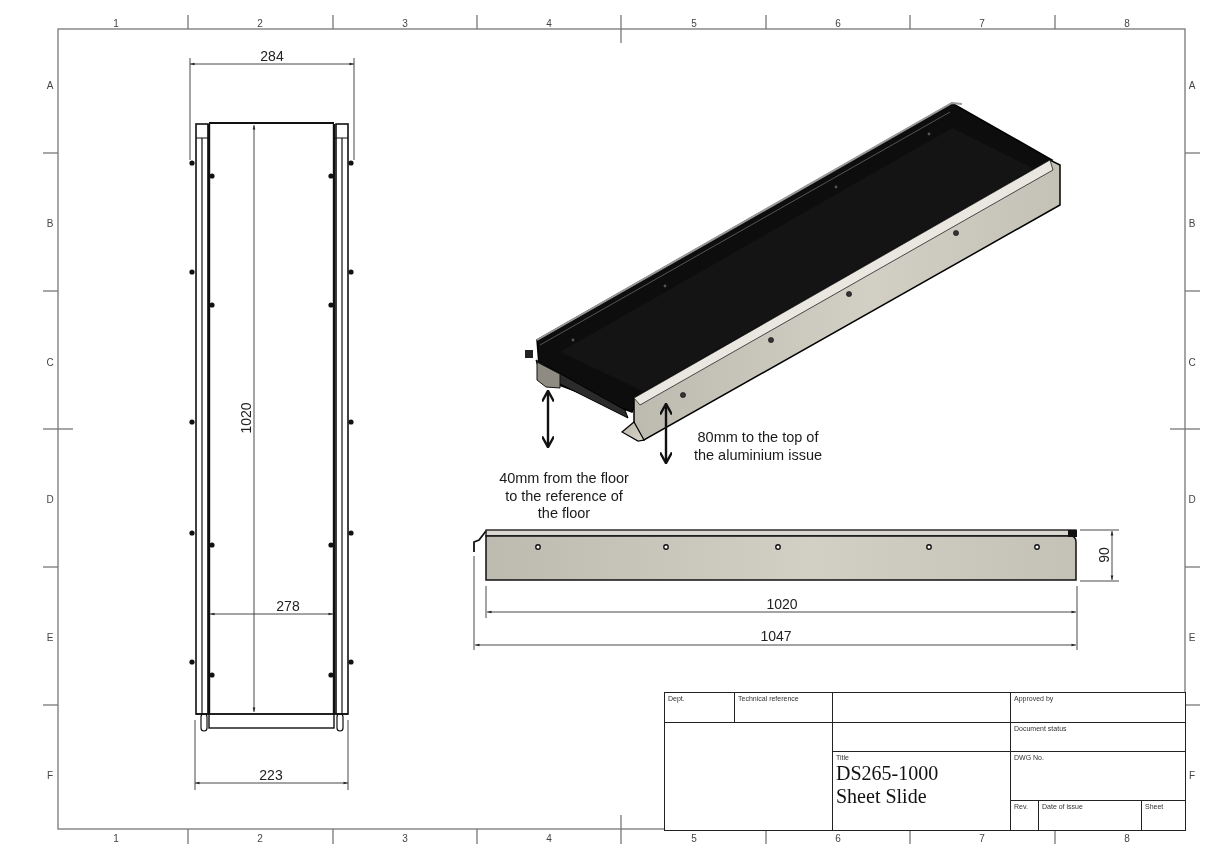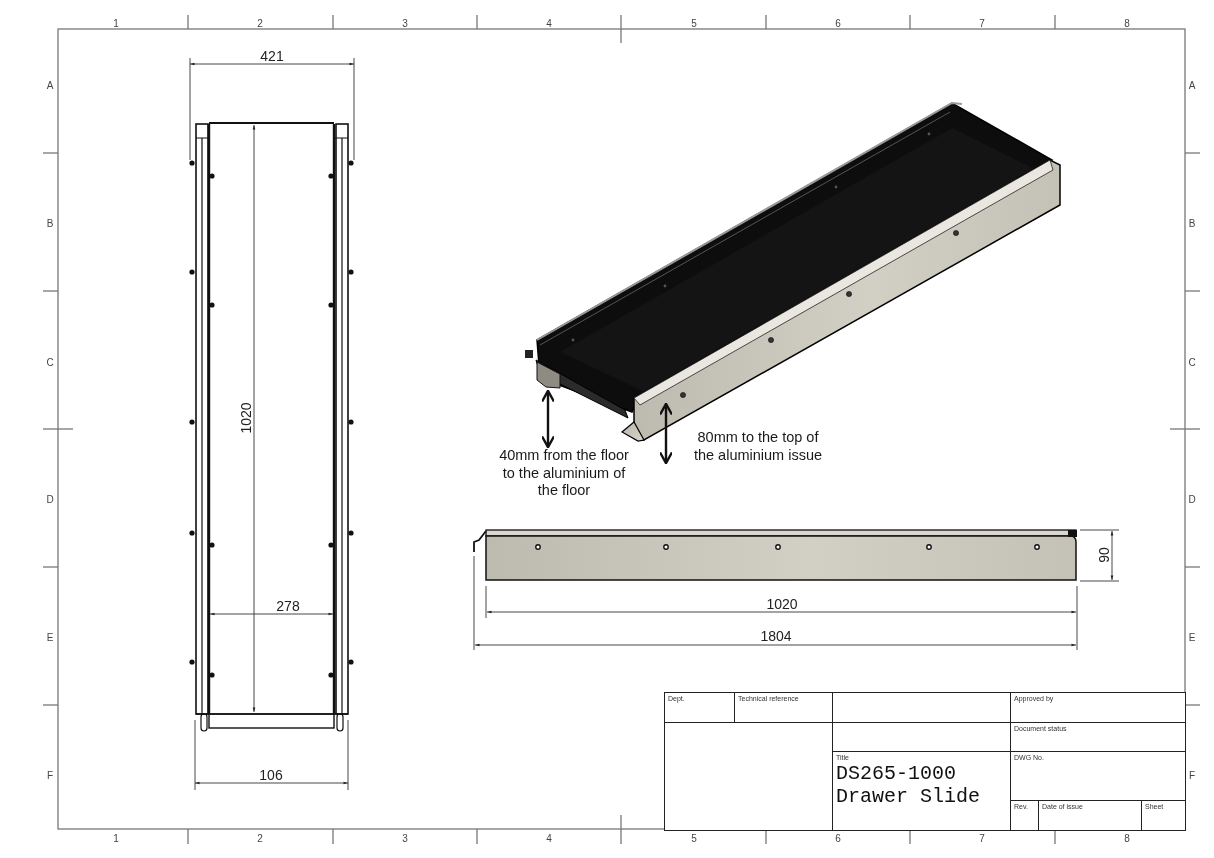--- a/index.html
+++ b/index.html
@@ -7,21 +7,21 @@
          font-family:"Liberation Sans", "DejaVu Sans", sans-serif; color:#222; }
   svg.sheet { position:absolute; left:0; top:0; }
   .lbl { position:absolute; font-size:10px; color:#444; transform:translate(-50%,-50%); }
   .dim { position:absolute; font-size:14px; color:#222; transform:translate(-50%,-50%); white-space:nowrap; }
   .dim.rot { transform:translate(-50%,-50%) rotate(-90deg); }
   .note { position:absolute; font-size:14.5px; color:#1a1a1a; text-align:center; line-height:17.5px; }
   .tb { position:absolute; border:1px solid #222; background:#fff; }
   .tb-cell { position:absolute; border-right:1px solid #222; border-bottom:1px solid #222; box-sizing:border-box; }
   .tb-cap { position:absolute; left:3px; top:2px; font-size:7px; color:#333; }
   .tb-title { position:absolute; left:3px; top:10px; font-size:20px; line-height:23px; color:#111;
-              font-family:Liberation Mono, monospace; }
+              font-family:Liberation Serif, serif; }
 </style>
 </head>
 <body>
 
 <svg class="sheet" width="1214" height="858" viewBox="0 0 1214 858">
   <defs>
     <marker id="arr" viewBox="0 0 10 10" refX="10" refY="5" markerWidth="9" markerHeight="5" orient="auto-start-reverse">
       <path d="M0,2 L10,5 L0,8 z" fill="#222"></path>
     </marker>
     <marker id="bigarr" viewBox="0 0 10 10" refX="8" refY="5" markerWidth="5" markerHeight="5" orient="auto-start-reverse">
@@ -213,32 +213,32 @@
 </div>
 <div>
   <span class="lbl" style="left:1192px;top:85px">A</span>
   <span class="lbl" style="left:1192px;top:223px">B</span>
   <span class="lbl" style="left:1192px;top:362px">C</span>
   <span class="lbl" style="left:1192px;top:499px">D</span>
   <span class="lbl" style="left:1192px;top:637px">E</span>
   <span class="lbl" style="left:1192px;top:775px">F</span>
 </div>
 
-<span class="dim" style="left:272px;top:56px">421</span>
+<span class="dim" style="left:272px;top:56px">284</span>
 <span class="dim rot" style="left:246px;top:418px">1020</span>
 <span class="dim" style="left:288px;top:606px">278</span>
-<span class="dim" style="left:271px;top:775px">106</span>
+<span class="dim" style="left:271px;top:775px">223</span>
 
 <span class="dim rot" style="left:1104px;top:555px">90</span>
 <span class="dim" style="left:782px;top:604px">1020</span>
-<span class="dim" style="left:776px;top:636px">1804</span>
-
-<div class="note" style="left:484px;top:447px;width:160px">
+<span class="dim" style="left:776px;top:636px">1047</span>
+
+<div class="note" style="left:484px;top:470px;width:160px">
   <div>40mm from the floor</div>
-  <div>to the aluminium of</div>
+  <div>to the reference of</div>
   <div>the floor</div>
 </div>
 <div class="note" style="left:684px;top:429px;width:148px">
   <div>80mm to the top of</div>
   <div>the aluminium issue</div>
 </div>
 
 <div class="tb" style="left:664px;top:692px;width:520px;height:137px;">
 
   <div class="tb-cell" style="left:0;top:0;width:70px;height:30px">
@@ -255,21 +255,21 @@
   <div class="tb-cell" style="left:0;top:30px;width:168px;height:107px;border-bottom:none"></div>
   <div class="tb-cell" style="left:168px;top:30px;width:178px;height:29px"></div>
   <div class="tb-cell" style="left:346px;top:30px;width:174px;height:29px;border-right:none">
     <span class="tb-cap">Document status</span>
   </div>
 
   <div class="tb-cell" style="left:168px;top:59px;width:178px;height:78px;border-bottom:none">
     <span class="tb-cap">Title</span>
     <div class="tb-title">
       <div>DS265-1000</div>
-      <div>Drawer Slide</div>
+      <div>Sheet Slide</div>
     </div>
   </div>
   <div class="tb-cell" style="left:346px;top:59px;width:174px;height:49px;border-right:none">
     <span class="tb-cap">DWG No.</span>
   </div>
   <div class="tb-cell" style="left:346px;top:108px;width:28px;height:29px;border-bottom:none">
     <span class="tb-cap">Rev.</span>
   </div>
   <div class="tb-cell" style="left:374px;top:108px;width:103px;height:29px;border-bottom:none">
     <span class="tb-cap">Date of issue</span>

